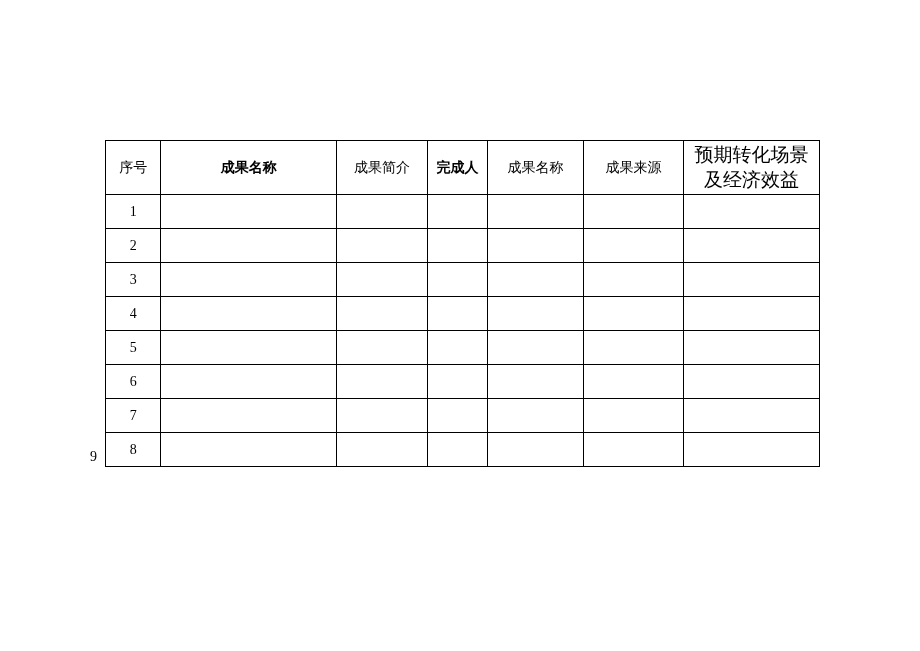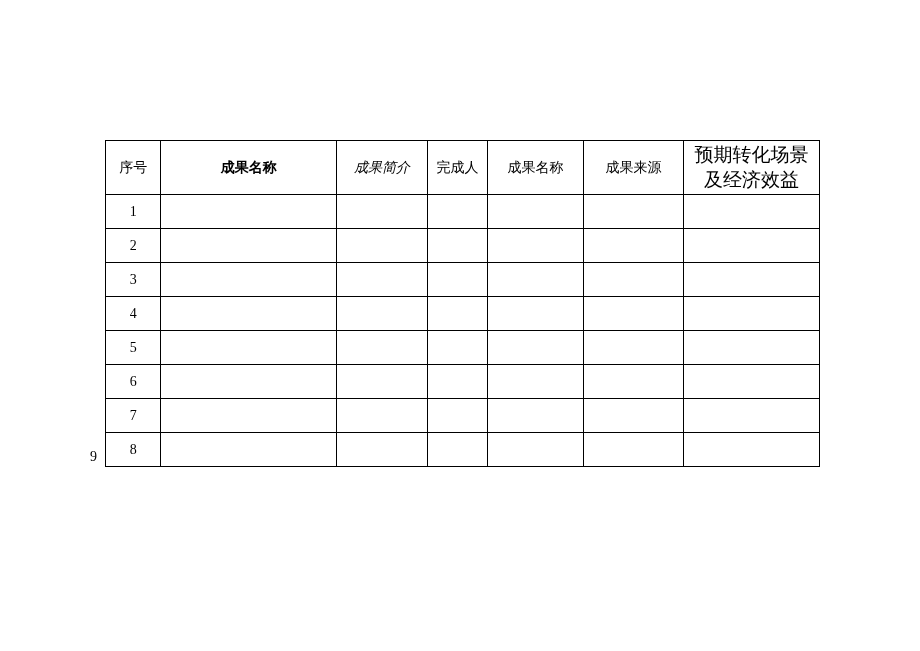--- a/index.html
+++ b/index.html
@@ -36,22 +36,22 @@
     th {
       height: 36px;
       padding: 2px 4px;
       line-height: 1.3;
     }
     td {
       height: 34px;
     }
     .col-seq { width: 55px; }
     .col-name { width: 175px; font-weight: bold; }
-    .col-intro { width: 90px; font-style: italic; }
-    .col-person { width: 60px; }
+    .col-intro { width: 90px; }
+    .col-person { width: 60px; font-weight: bold; }
     .col-source { width: 95px; }
     .col-advance { width: 100px; }
     .col-benefit { width: 135px; font-size: 19px; }
     .page-number {
       position: absolute;
       top: 449px;
       left: 90px;
       font-size: 14px;
       color: #000000;
     }

